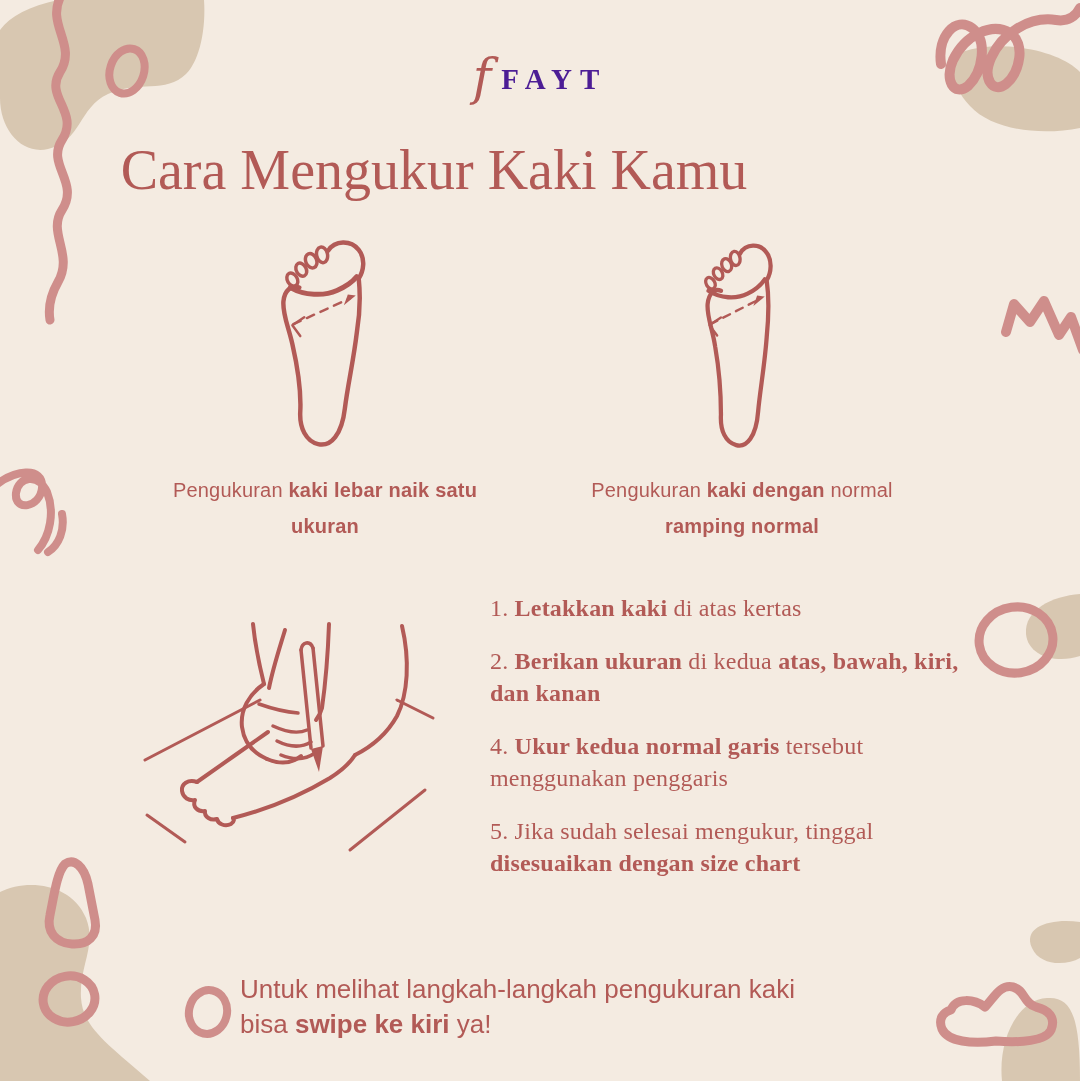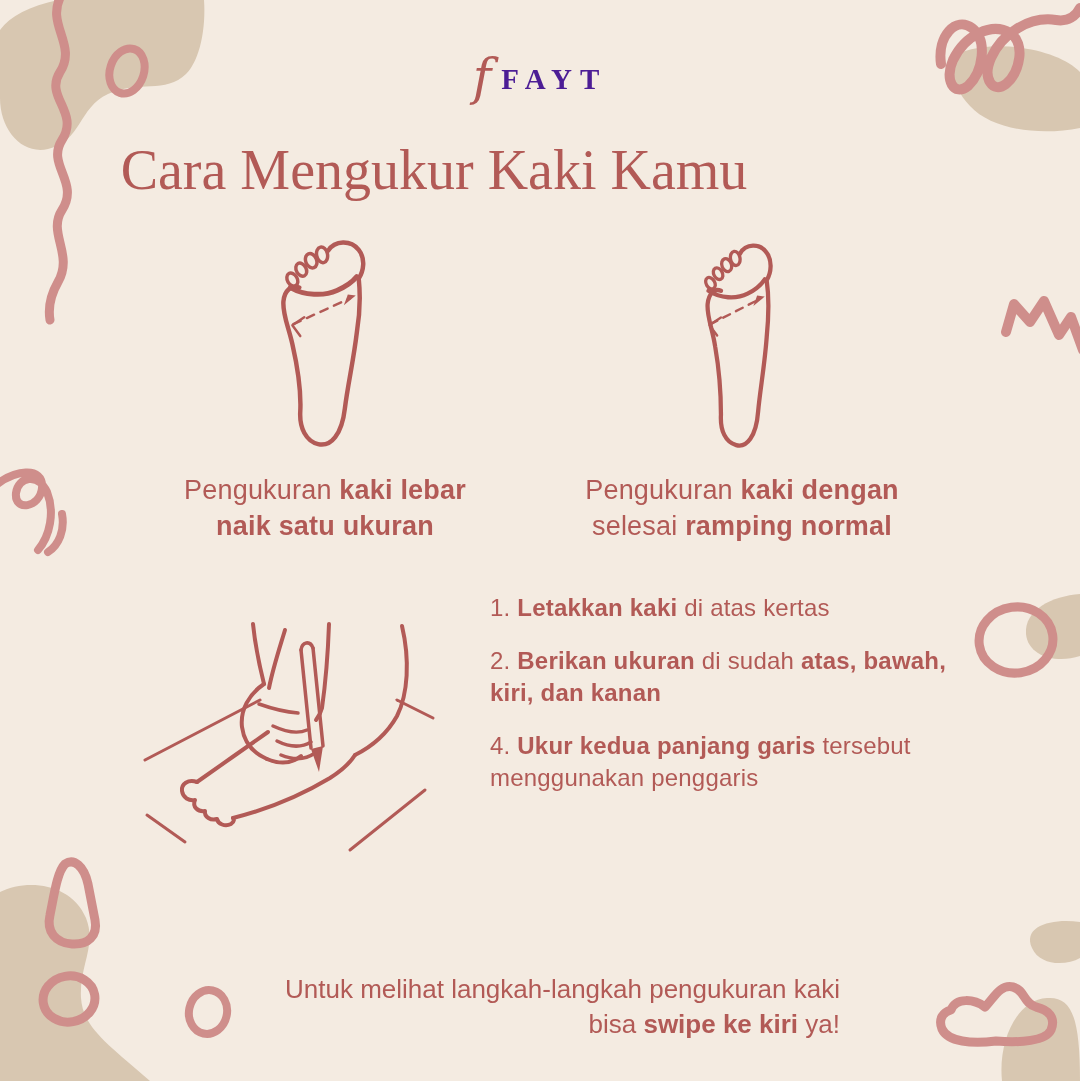--- a/index.html
+++ b/index.html
@@ -14,27 +14,27 @@
   .deco .pink{fill:none;stroke:#cf8e8b;stroke-linecap:round;stroke-linejoin:round;}
   .content{position:absolute;left:0;top:0;width:1080px;height:1081px;z-index:1;}
   .logo{position:absolute;top:54px;left:0;width:1080px;display:flex;justify-content:center;align-items:center;gap:10px;}
   .logo-script{font-family:"DejaVu Serif", serif;font-style:italic;font-size:50px;line-height:1;color:#b25a56;transform:translateY(-2px);}
   .logo-word{font-family:"Liberation Serif", serif;font-size:29px;letter-spacing:8px;font-weight:600;color:#4c1d95;}
   .title{position:absolute;top:138px;left:0;width:868px;margin:0;text-align:center;
     font-family:"Liberation Serif", serif;font-weight:500;font-size:56px;color:#b25a56;}
   svg.ill{position:absolute;}
   .ill path, .ill ellipse, .ill polyline{fill:none;stroke:#b25a56;stroke-linecap:round;stroke-linejoin:round;}
   .ill .fillshape{fill:#b25a56;stroke:none;}
-  .caption{position:absolute;margin:0;text-align:center;font-size:27px;line-height:36px;letter-spacing:0.2px;}
+  .caption{position:absolute;margin:0;text-align:center;font-size:20px;line-height:36px;letter-spacing:0.2px;}
   .caption-left{left:155px;top:472px;width:340px;}
   .caption-right{left:562px;top:472px;width:360px;}
   .b{font-weight:700;}
-  .steps{position:absolute;left:490px;top:592px;width:470px;}
+  .steps{position:absolute;left:490px;top:592px;width:470px;font-family:Liberation Serif, serif;}
   .steps p{margin:0 0 21px 0;font-size:24px;line-height:32px;letter-spacing:0.2px;}
-  .footer-note{position:absolute;left:240px;top:972px;width:600px;margin:0;text-align:right;font-size:26px;line-height:35px;}
+  .footer-note{position:absolute;left:240px;top:972px;width:600px;margin:0;text-align:left;font-size:26px;line-height:35px;}
 </style>
 </head>
 <body>
 
 <svg class="deco" width="1080" height="1081" viewBox="0 0 1080 1081">
 
   <path class="beige" d="M58 0 C30 6 10 16 0 30 L0 98 C0 130 22 155 48 149 C82 141 78 108 108 94 C138 80 166 94 186 74 C200 60 206 28 204 0 Z"></path>
   <path class="beige" d="M962 52 C1005 38 1062 52 1080 72 L1080 128 C1040 136 992 130 970 106 C952 88 948 62 962 52 Z"></path>
   <path class="beige" d="M1080 594 C1052 596 1024 610 1026 634 C1028 656 1056 664 1080 656 Z"></path>
   <path class="beige" d="M0 892 C28 878 72 884 86 918 C97 946 79 966 81 998 C83 1028 108 1044 150 1081 L0 1081 Z"></path>
@@ -80,21 +80,21 @@
     <ellipse stroke-width="3.5" cx="19" cy="35" rx="4.5" ry="6.5" transform="rotate(-28 19 35)"></ellipse>
     <ellipse stroke-width="3.5" cx="28" cy="26" rx="5" ry="7" transform="rotate(-20 28 26)"></ellipse>
     <ellipse stroke-width="3.5" cx="37" cy="19" rx="5" ry="7.5" transform="rotate(-10 37 19)"></ellipse>
     <path stroke-width="4.5" d="M9 53 C21 61 38 62 50 56 C58 52 64 47 68 41"></path>
     <path stroke-width="2.5" stroke-dasharray="8 7" d="M11 88 L62 62"></path>
     <path stroke-width="2.5" d="M22 81 L10 89 L18 100"></path>
     <polygon class="fillshape" points="68,59 60,58 56,69"></polygon>
   </svg>
 
   <p class="caption caption-left"><span>Pengukuran </span><span class="b">kaki lebar naik satu ukuran</span></p>
-  <p class="caption caption-right"><span>Pengukuran </span><span class="b">kaki dengan</span><span> selesai </span><span class="b">ramping normal</span></p>
+  <p class="caption caption-right"><span>Pengukuran </span><span class="b">kaki dengan</span><span> normal </span><span class="b">ramping normal</span></p>
 
   <svg class="ill" style="left:125px;top:600px;" width="320" height="285" viewBox="0 0 320 285">
     <path stroke-width="3" d="M20 160 L135 100"></path>
     <path stroke-width="3" d="M22 215 L60 242"></path>
     <path stroke-width="3" d="M272 100 L308 118"></path>
     <path stroke-width="3" d="M225 250 L300 190"></path>
     <path stroke-width="4" d="M72 182 C63 179 56 184 57 191 C58 198 64 201 70 200 C67 207 73 212 80 211 C79 217 86 221 92 219 C93 224 100 227 106 224 C110 221 109 219 108 218"></path>
     <path stroke-width="4" d="M72 182 C95 166 120 148 143 132"></path>
     <path stroke-width="4" d="M204 24 C203 52 201 80 197 108 C196 112 194 116 191 120"></path>
     <path stroke-width="4" d="M277 26 C285 60 283 94 272 116 C263 132 248 146 230 155"></path>
@@ -108,19 +108,20 @@
     <path stroke-width="3.5" d="M156 155 C168 160 180 160 190 153"></path>
     <path stroke-width="3.5" d="M134 104 C148 109 161 112 173 113"></path>
     <path stroke-width="3.5" d="M176 50 L186 148"></path>
     <path stroke-width="3.5" d="M188 48 L198 146"></path>
     <path stroke-width="3.5" d="M176 50 C177 42 185 40 188 48"></path>
     <polygon class="fillshape" points="186,149 198,146 194,172"></polygon>
   </svg>
 
   <div class="steps">
       <p><span>1. </span><span class="b">Letakkan kaki</span><span> di atas kertas</span></p>
-      <p><span>2. </span><span class="b">Berikan ukuran</span><span> di sudah </span><span class="b">atas, bawah, kiri, dan kanan</span></p>
-      <p><span>4. </span><span class="b">Ukur kedua panjang garis</span><span> tersebut menggunakan penggaris</span></p>
+      <p><span>2. </span><span class="b">Berikan ukuran</span><span> di kedua </span><span class="b">atas, bawah, kiri, dan kanan</span></p>
+      <p><span>4. </span><span class="b">Ukur kedua normal garis</span><span> tersebut menggunakan penggaris</span></p>
+      <p><span>5. Jika sudah selesai mengukur, tinggal </span><span class="b">disesuaikan dengan size chart</span></p>
     </div>
 
   <p class="footer-note"><span>Untuk melihat langkah-langkah pengukuran kaki bisa </span><span class="b">swipe ke kiri</span><span> ya!</span></p>
 
 </div>
 
 </body></html>

